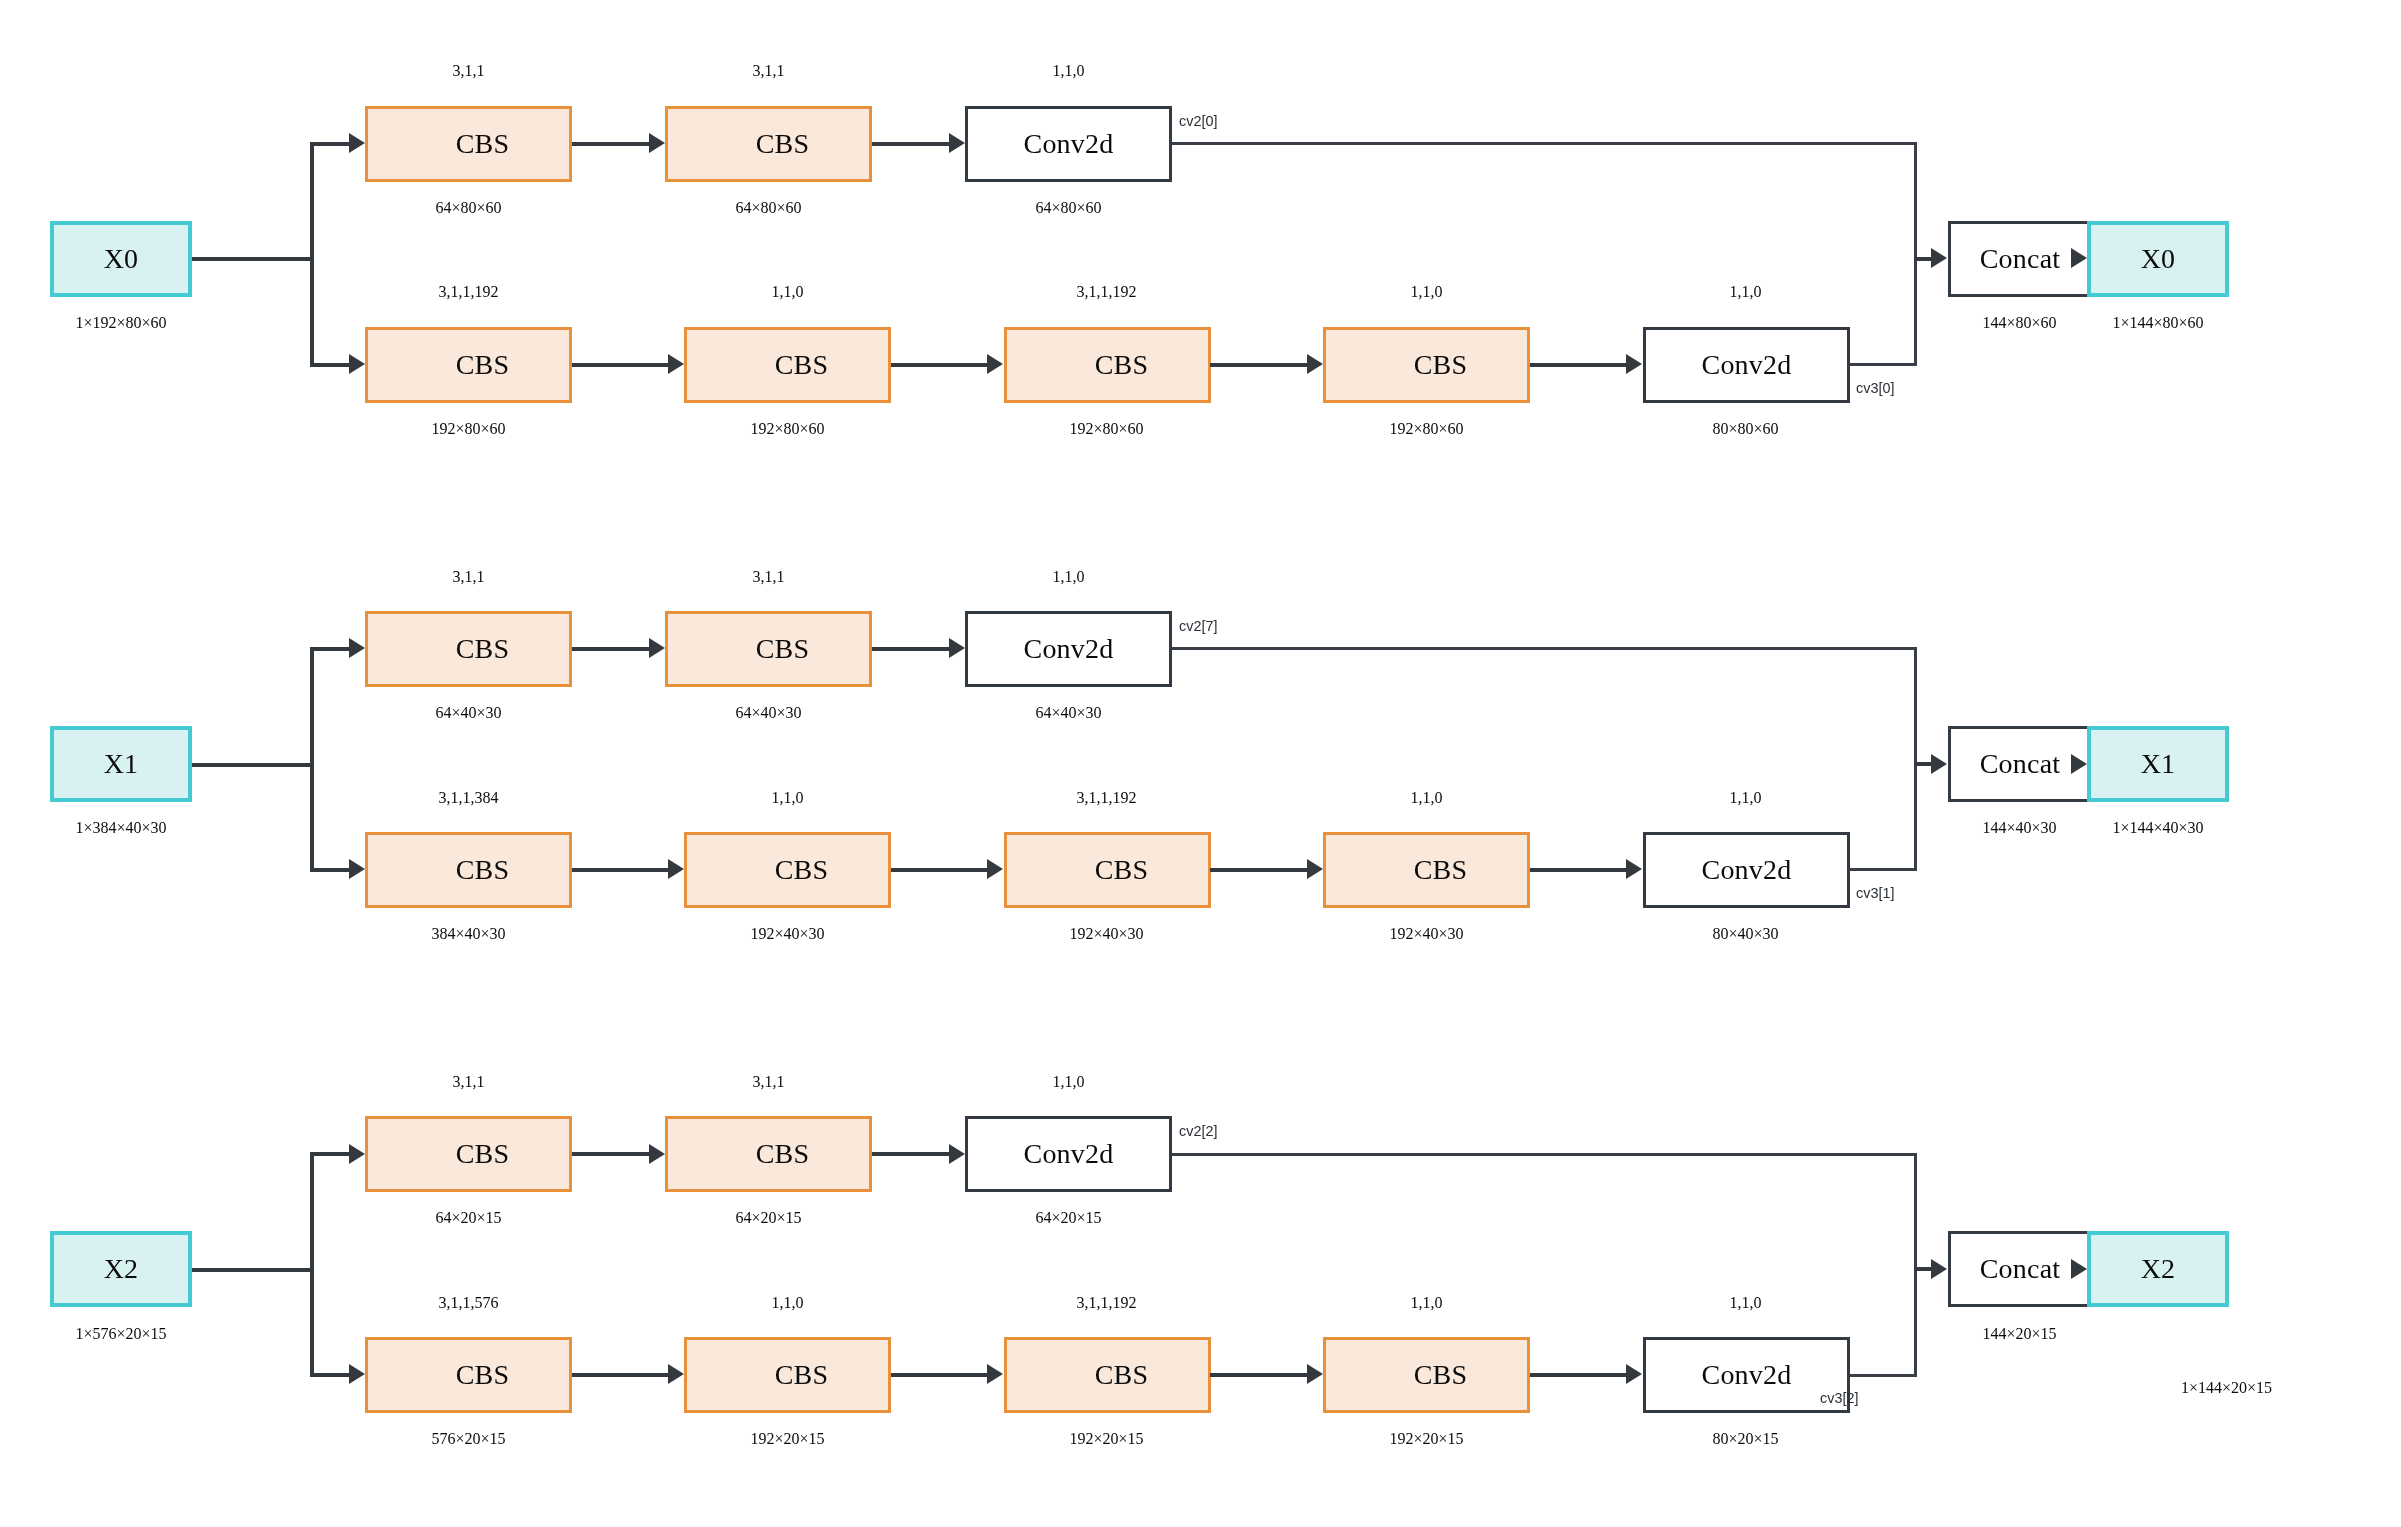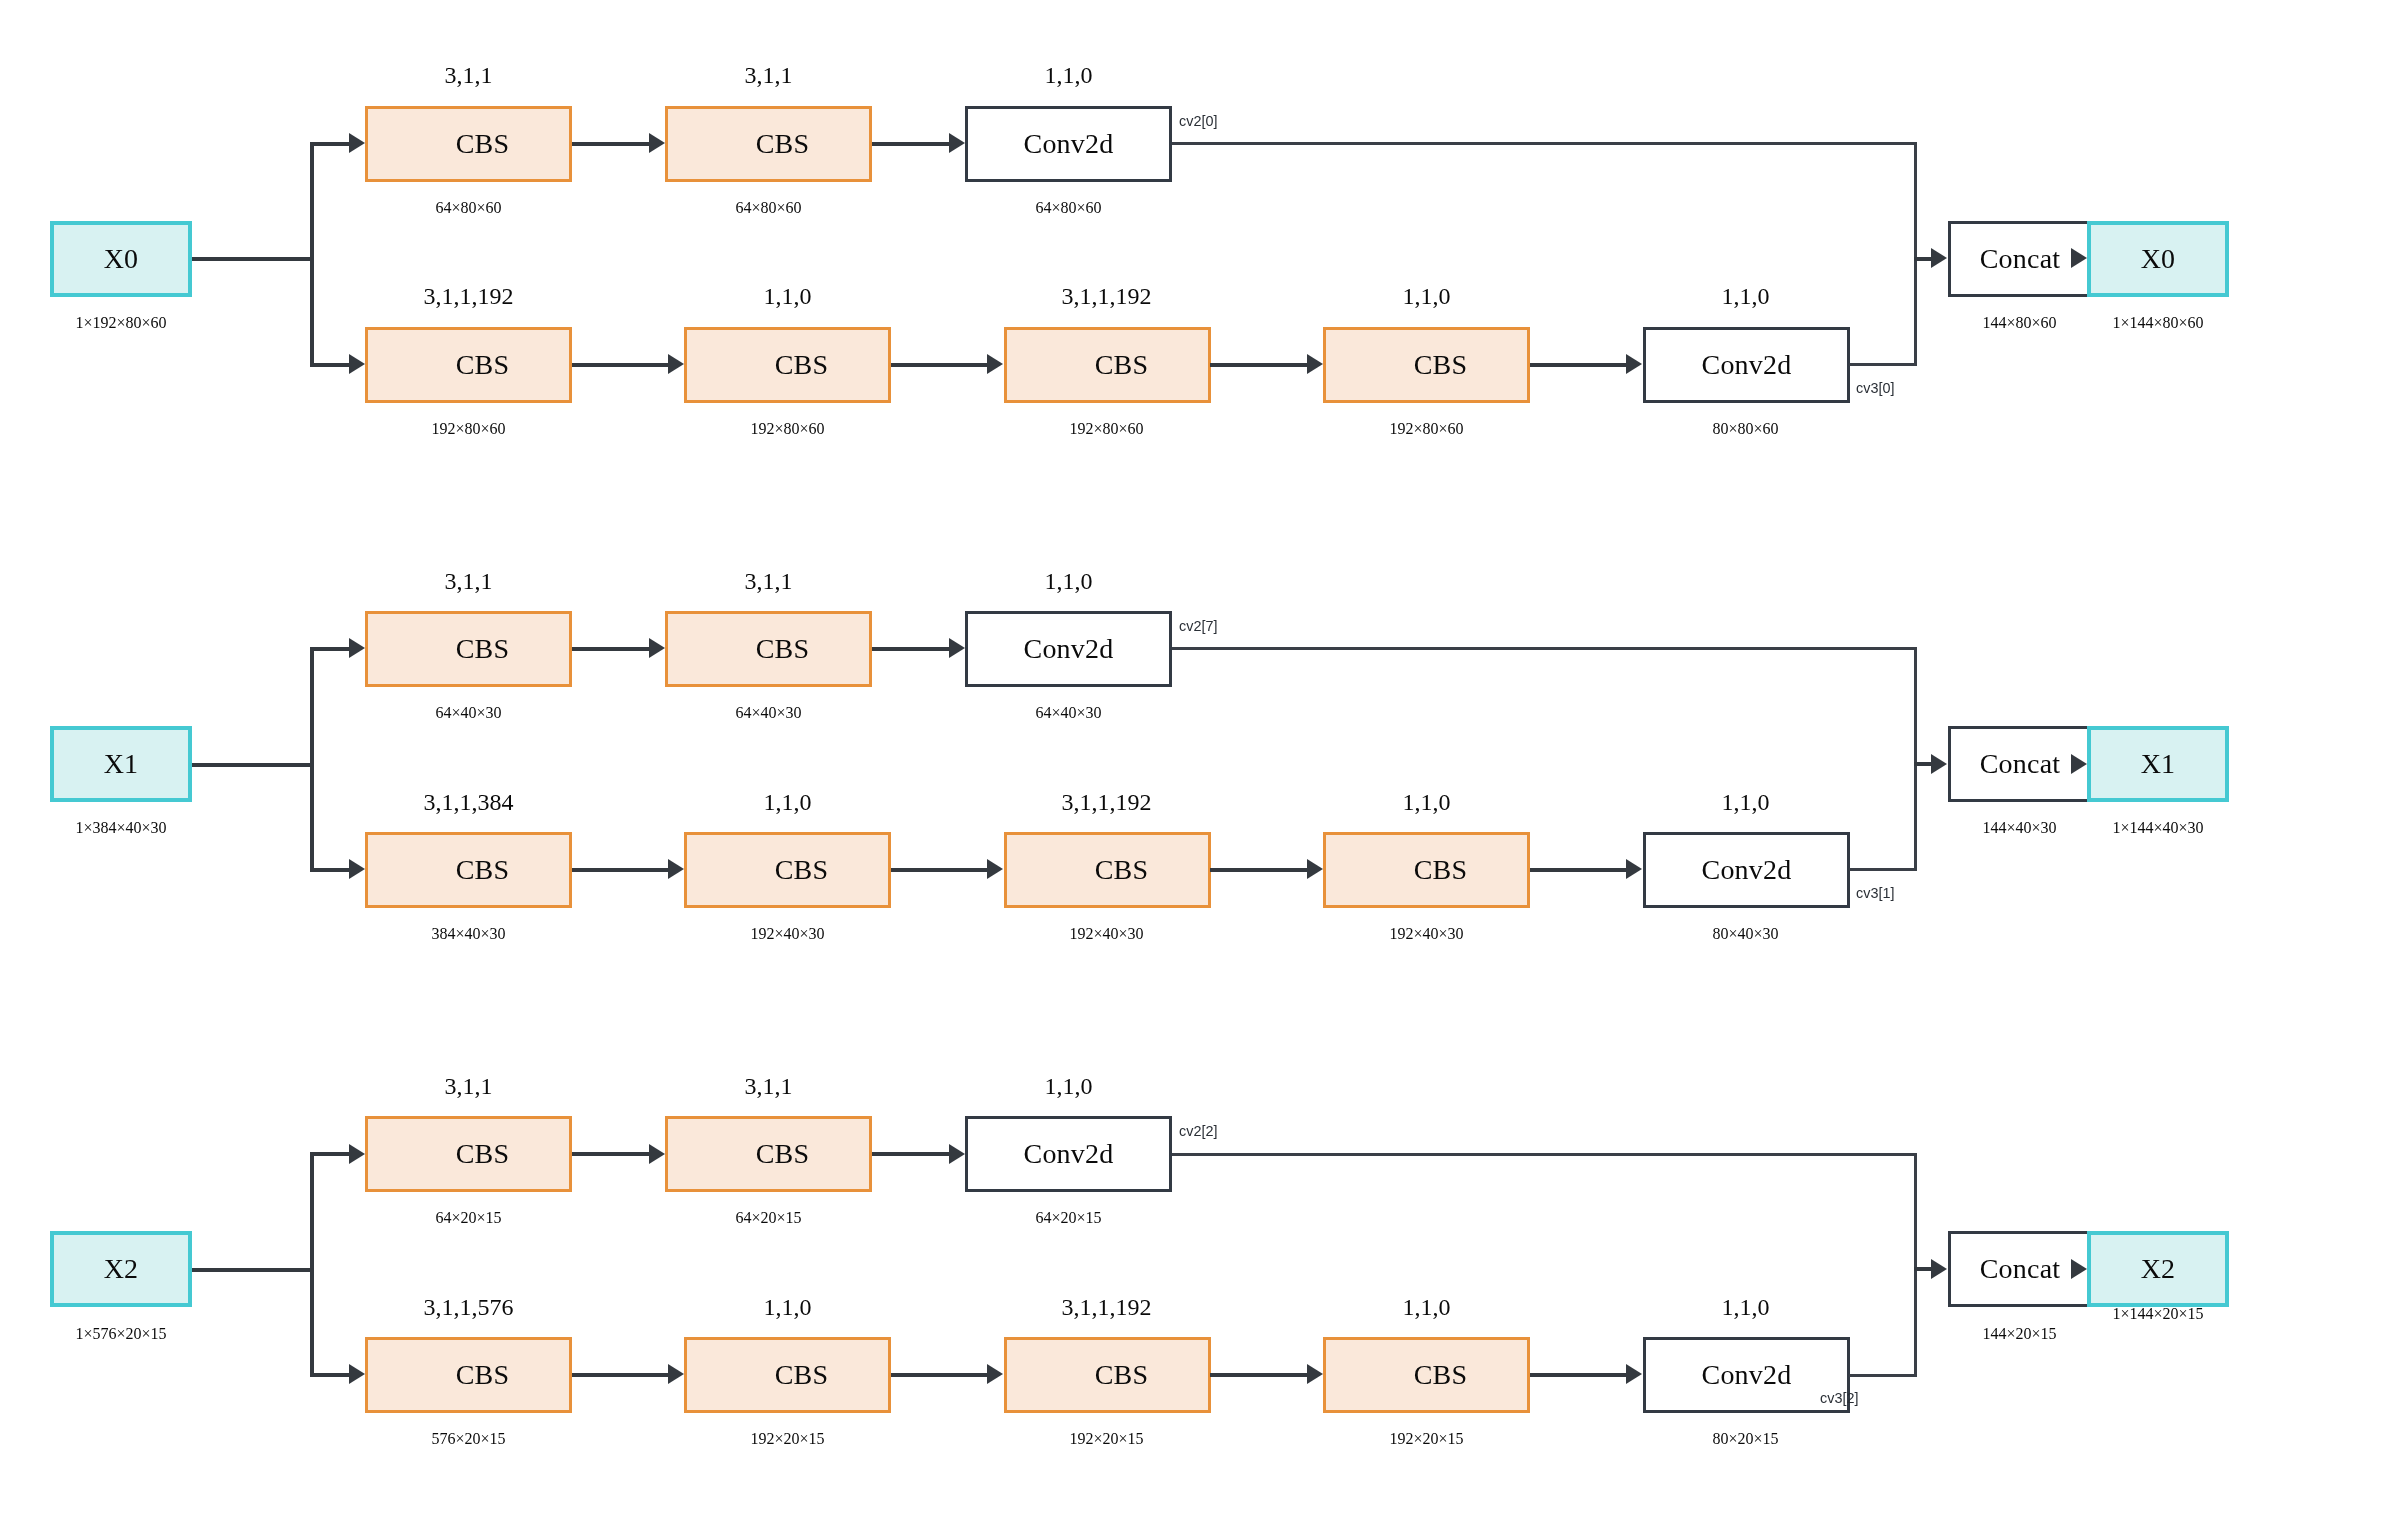--- a/index.html
+++ b/index.html
@@ -45,21 +45,21 @@
     position: absolute;
     text-align: center;
     font-size: 16px;
     color: #0b0b0b;
     white-space: nowrap;
     line-height: 1;
   }
   .param {
     position: absolute;
     text-align: center;
-    font-size: 24px;
+    font-size: 16px;
     color: #0b0b0b;
     white-space: nowrap;
     line-height: 1;
   }
   .tap {
     position: absolute;
     font-size: 14.4px;
     color: #2a2f36;
     white-space: nowrap;
     font-family: "Liberation Sans", sans-serif;
@@ -253,15 +253,15 @@
     <div class="hline" style="left: 1172px; top: 1153px; width: 742px;"></div>
     <div class="hline" style="left: 1849px; top: 1374px; width: 65px;"></div>
     <div class="vline" style="left: 1914px; top: 1153px; height: 224px;"></div>
     <div class="hline thick" style="left: 1914px; top: 1267px; width: 17.3px;"></div>
     <div class="arrowhead" style="left: 1931px; top: 1259px;"></div>
     <div class="node conv" style="left: 1948px; top: 1231px; width: 144px; height: 76px;">Concat</div>
     <div class="caption" style="left: 1909px; top: 1326px; width: 221px;">144×20×15</div>
     <div class="hline thick" style="left: 2092px; top: 1267px;"></div>
     <div class="arrowhead" style="left: 2071px; top: 1259px;"></div>
     <div class="node io" style="left: 2087px; top: 1231px; width: 142px; height: 76px;">X2</div>
-    <div class="caption" style="left: 2044px; top: 1306px; width: 228px;">1×144×20×15</div>
+    <div class="caption" style="left: 2044px; top: 1380px; width: 228px; text-align: right;">1×144×20×15</div>
   </div>
 
 
 </body></html>

